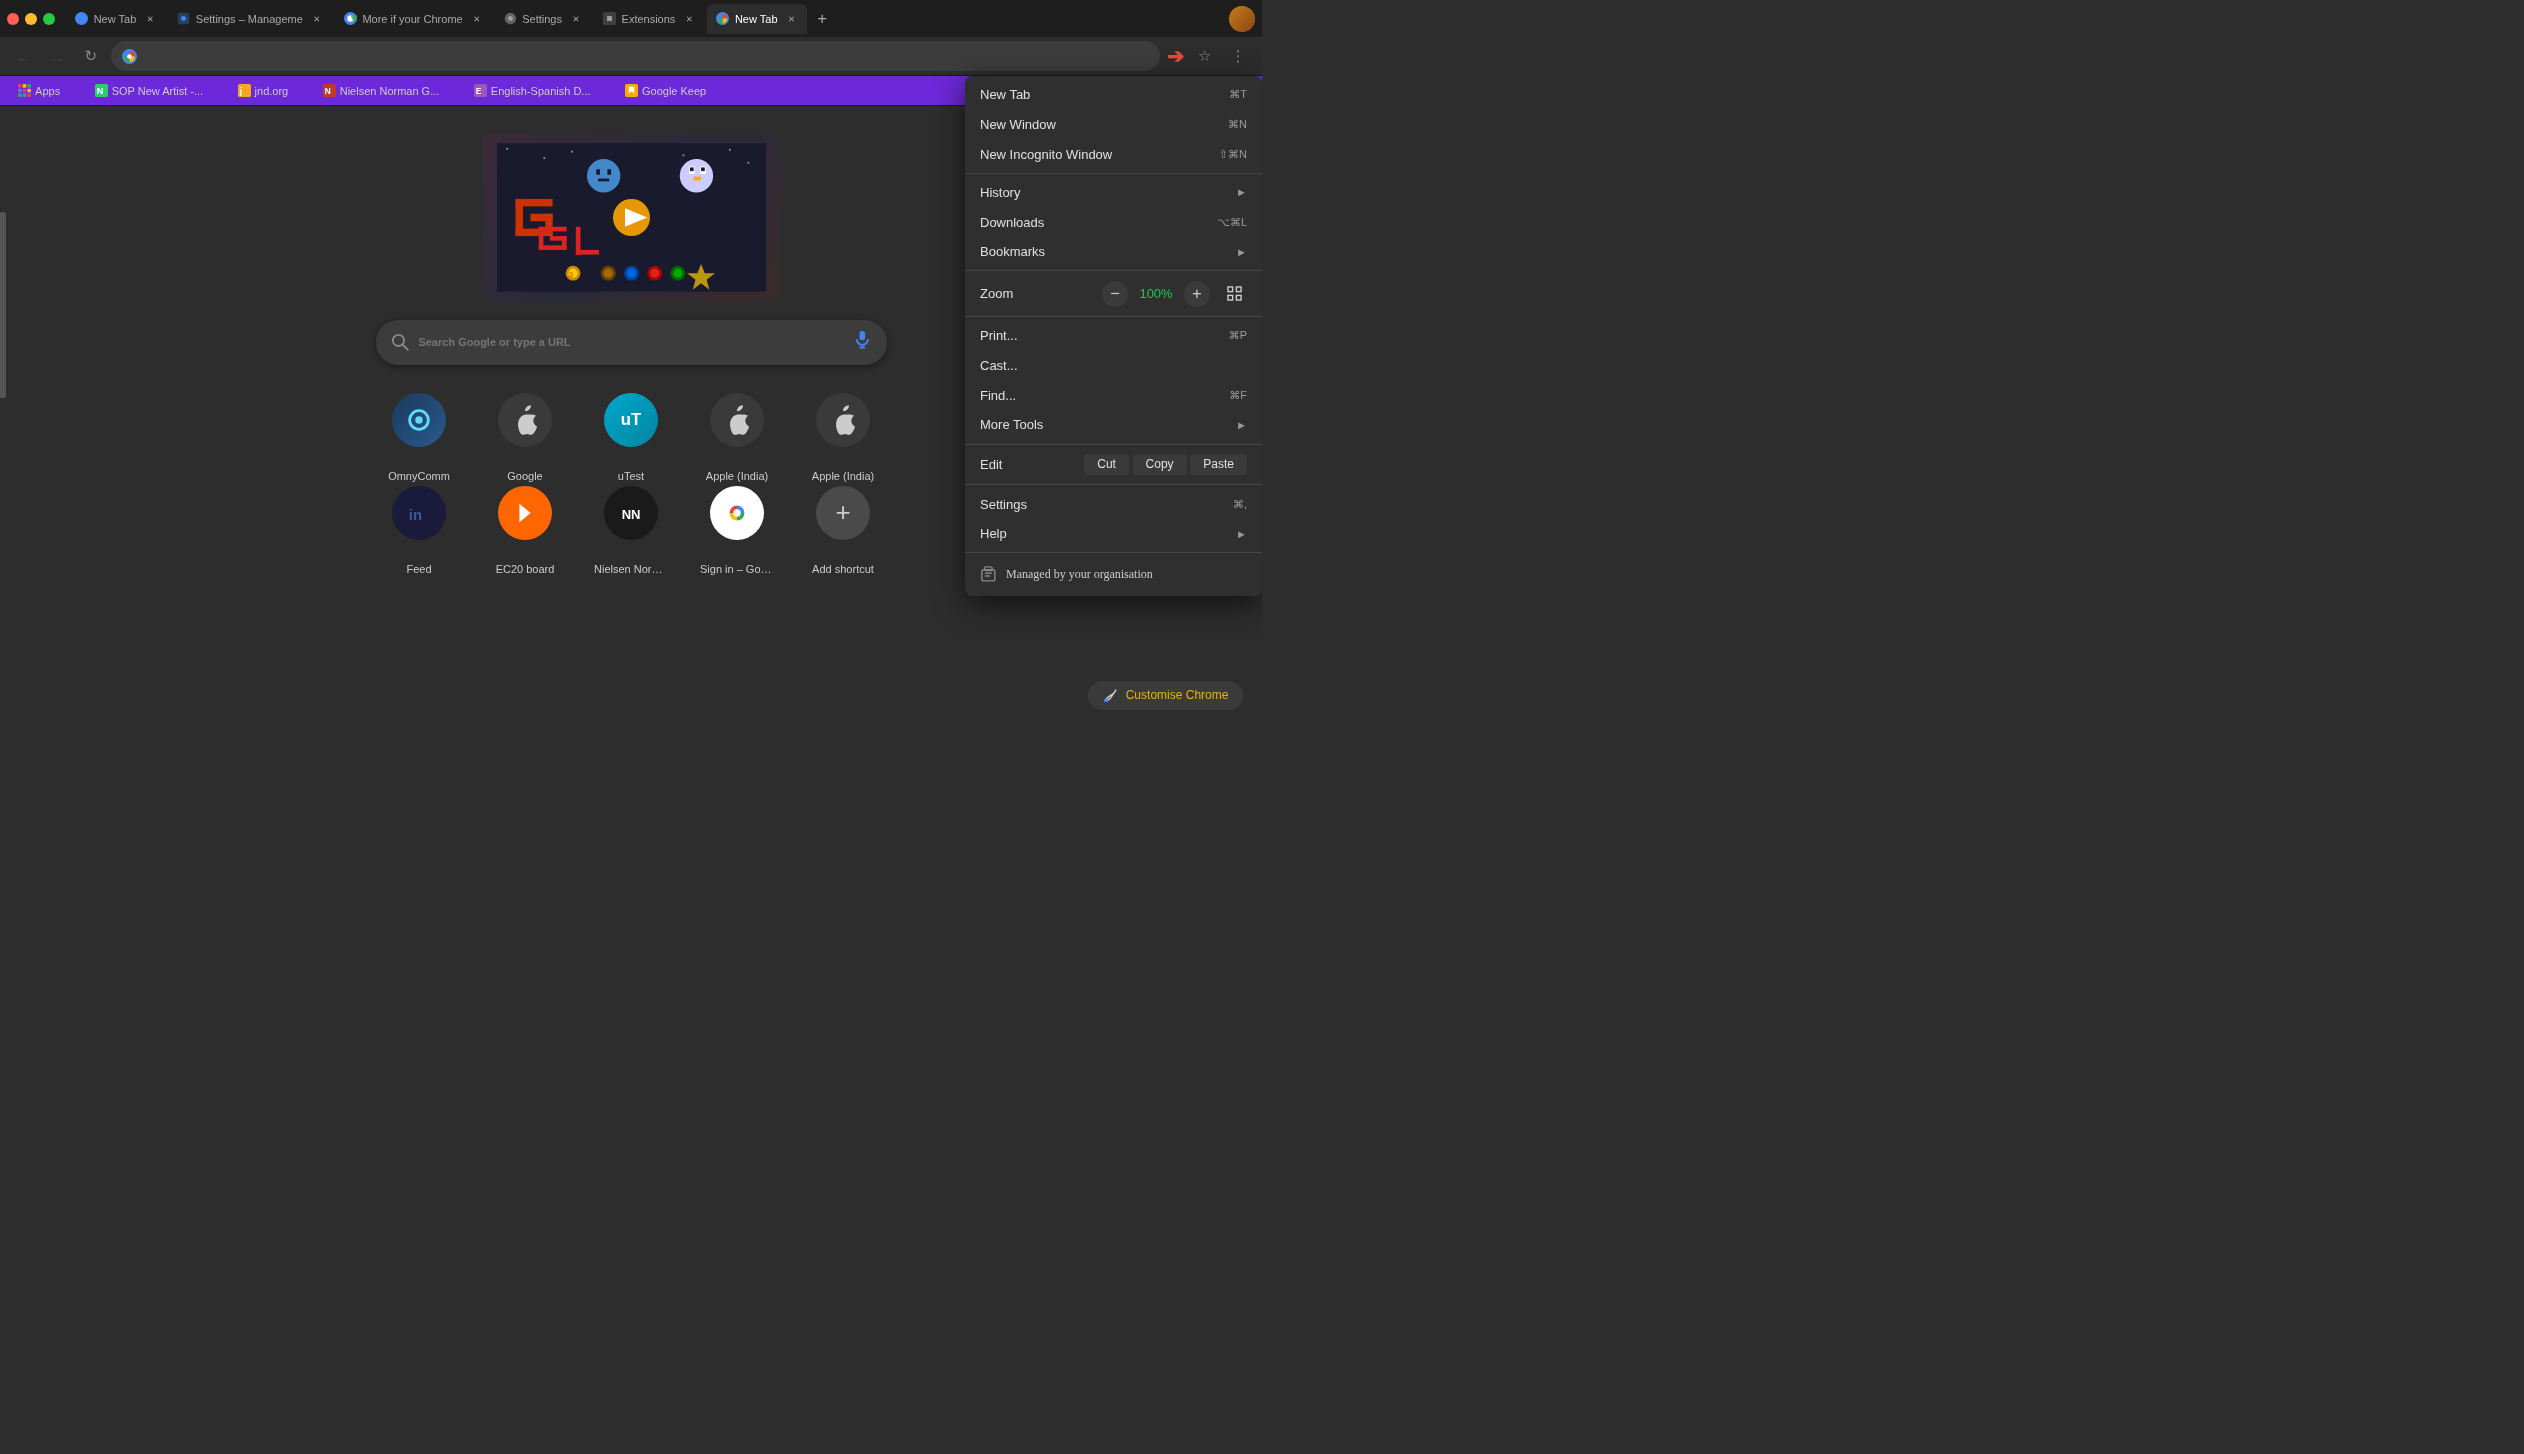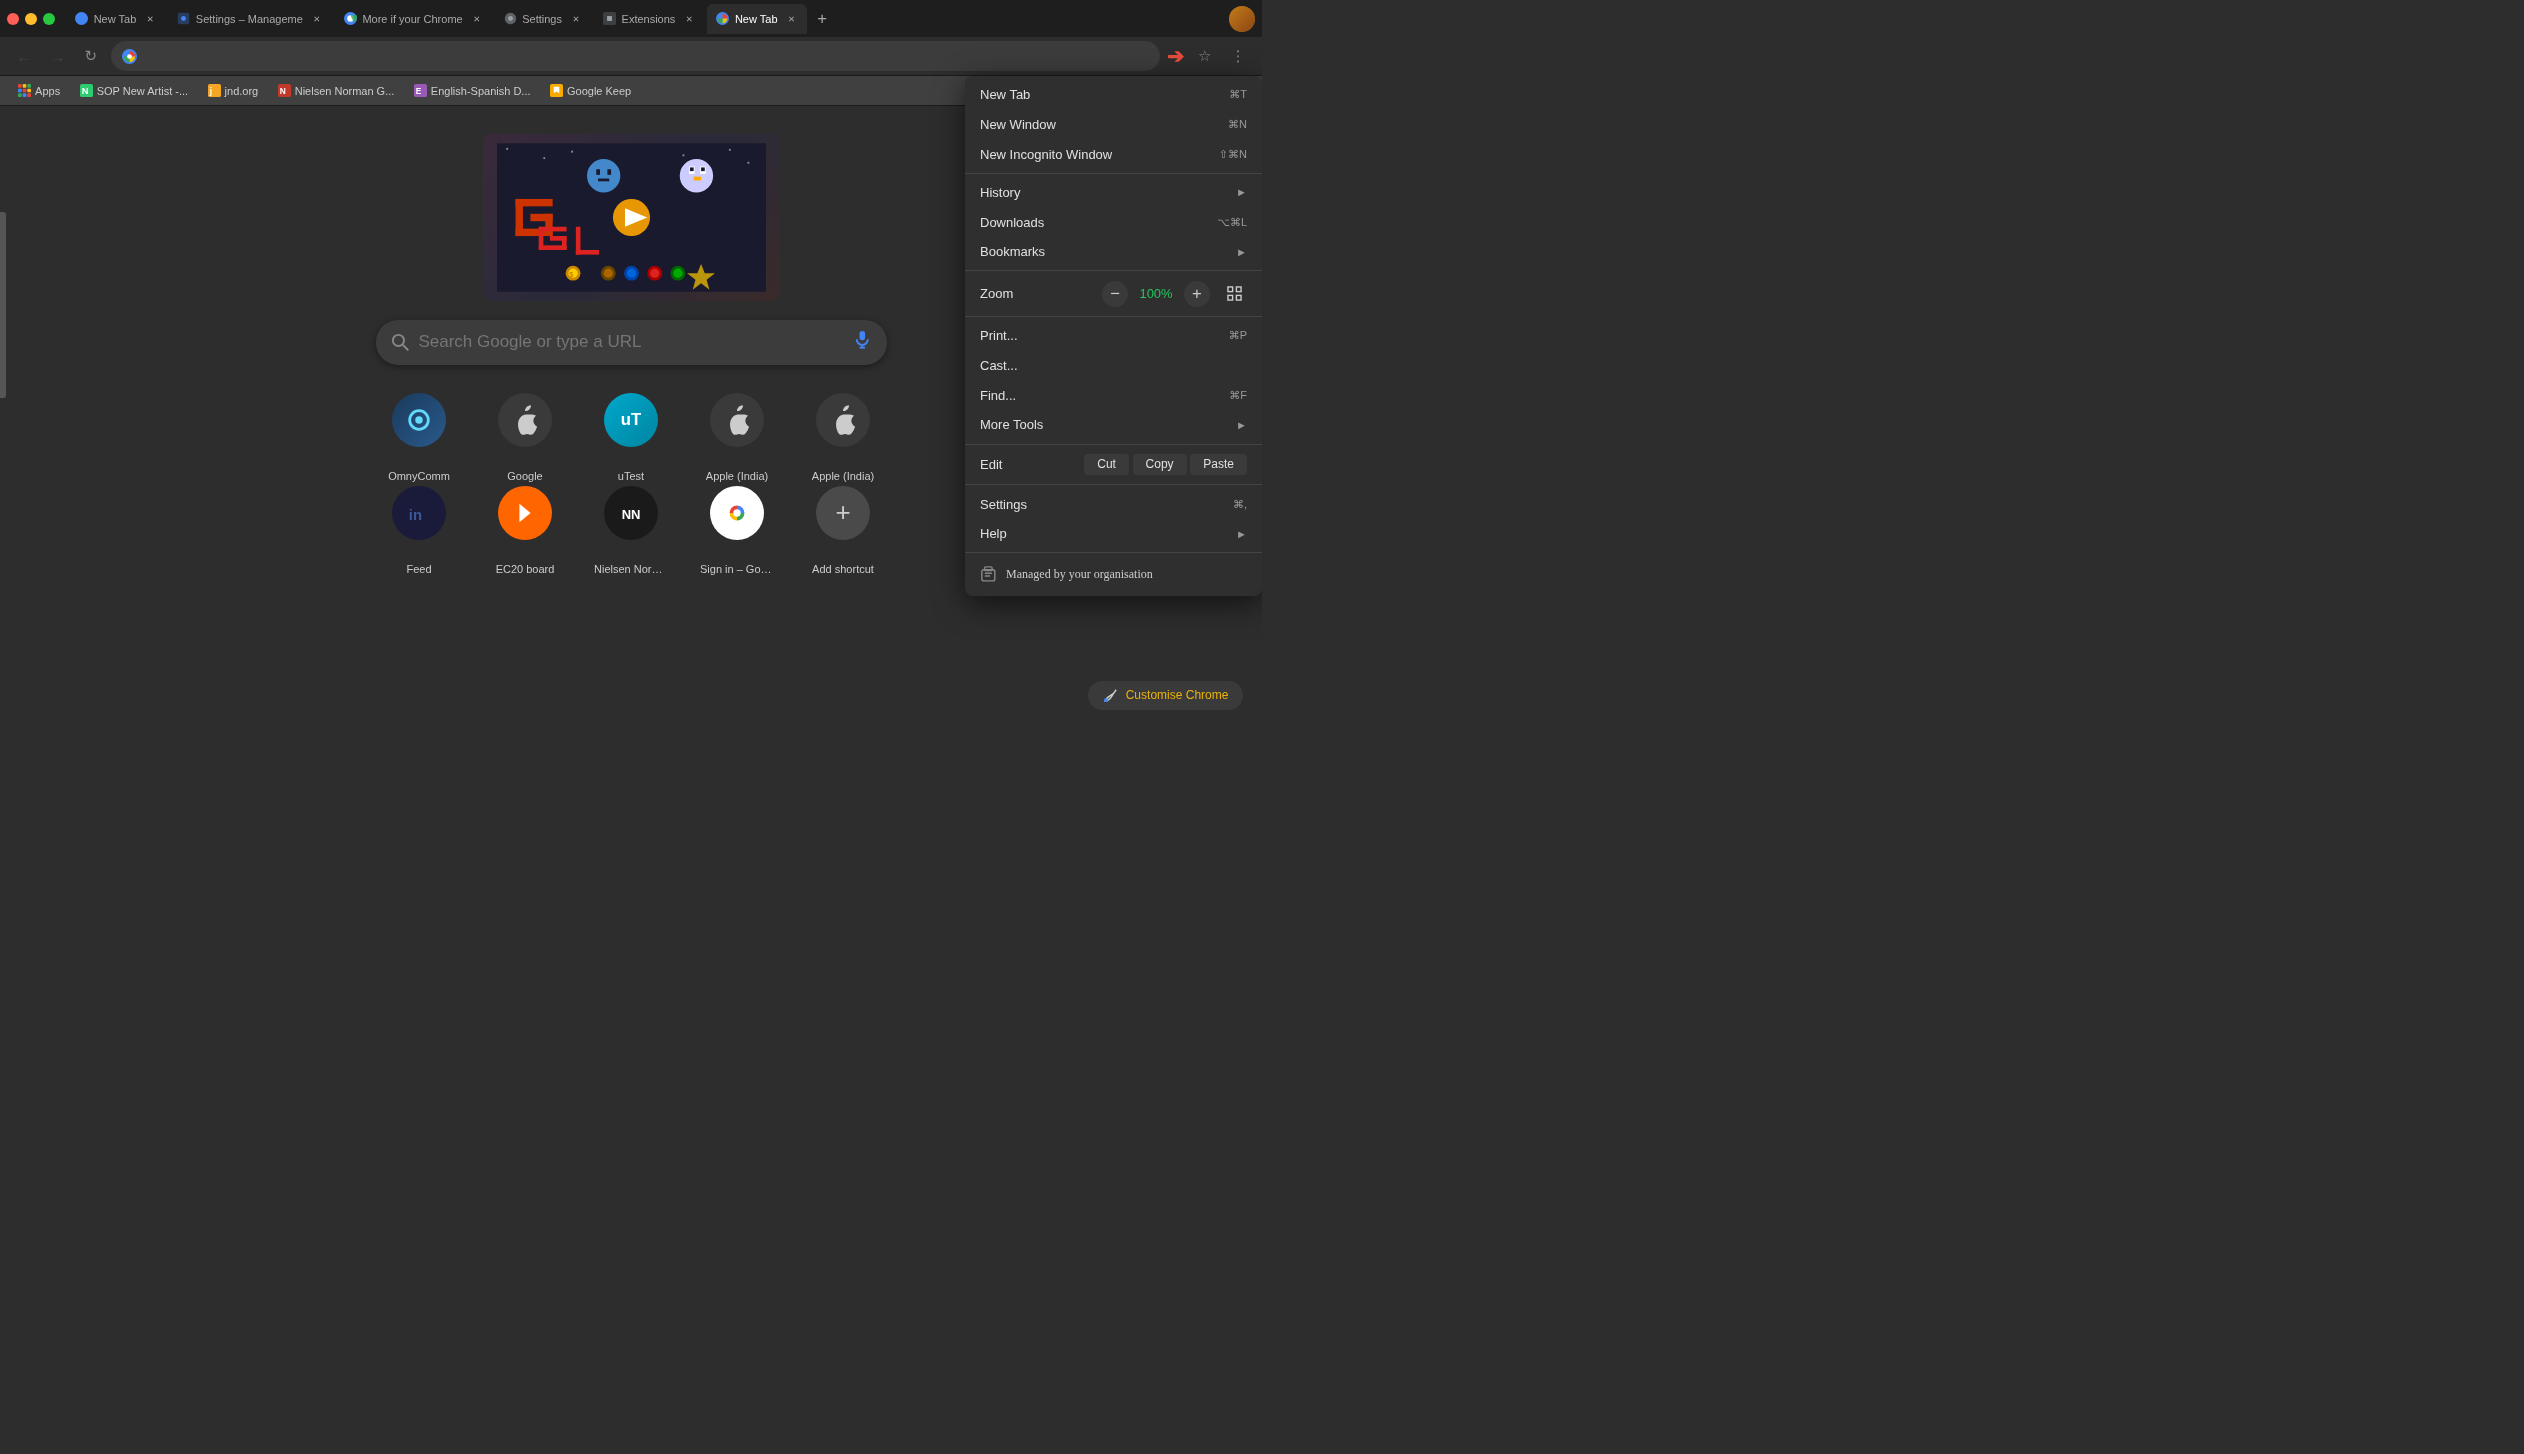--- a/index.html
+++ b/index.html
@@ -163,24 +163,24 @@
     .arrow-indicator {
       color: #e74c3c;
       font-size: 20.4px;
       font-weight: bold;
     }
 
     
     .bookmarks-bar {
       display: flex;
       align-items: center;
-      background: #404040;
+      background: #6d28d9;
       height: 30px;
       padding: 0 11px;
-      gap: 5px;
+      gap: 20px;
       border-bottom: 0.9px solid #1a1a1a;
     }
     .bookmark-item {
       display: flex;
       align-items: center;
       gap: 3.7px;
       padding: 1.9px 7.4px;
       border-radius: 3.7px;
       font-size: 11px;
       color: #ccc;
@@ -229,21 +229,22 @@
       gap: 9.3px;
       margin-bottom: 28px;
       box-shadow: 0 1.9px 7.4px rgba(0,0,0,0.4);
     }
     .search-input {
       flex: 1;
       background: transparent;
       border: none;
       outline: none;
       color: #fde047;
-      font-size: 17px;
+      font-size: 11px;
+      font-weight: bold;
     }
     .mic-icon {
       color: #4285f4;
       font-size: 18.6px;
       cursor: pointer;
     }
     .shortcuts-row {
       display: flex;
       gap: 22px;
     }

